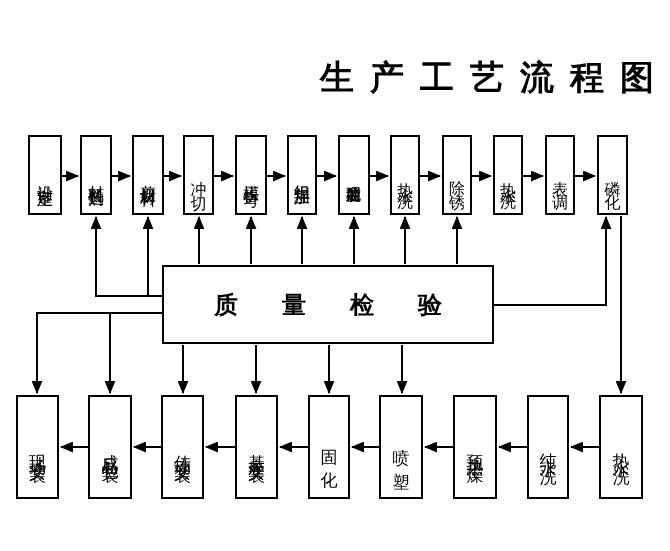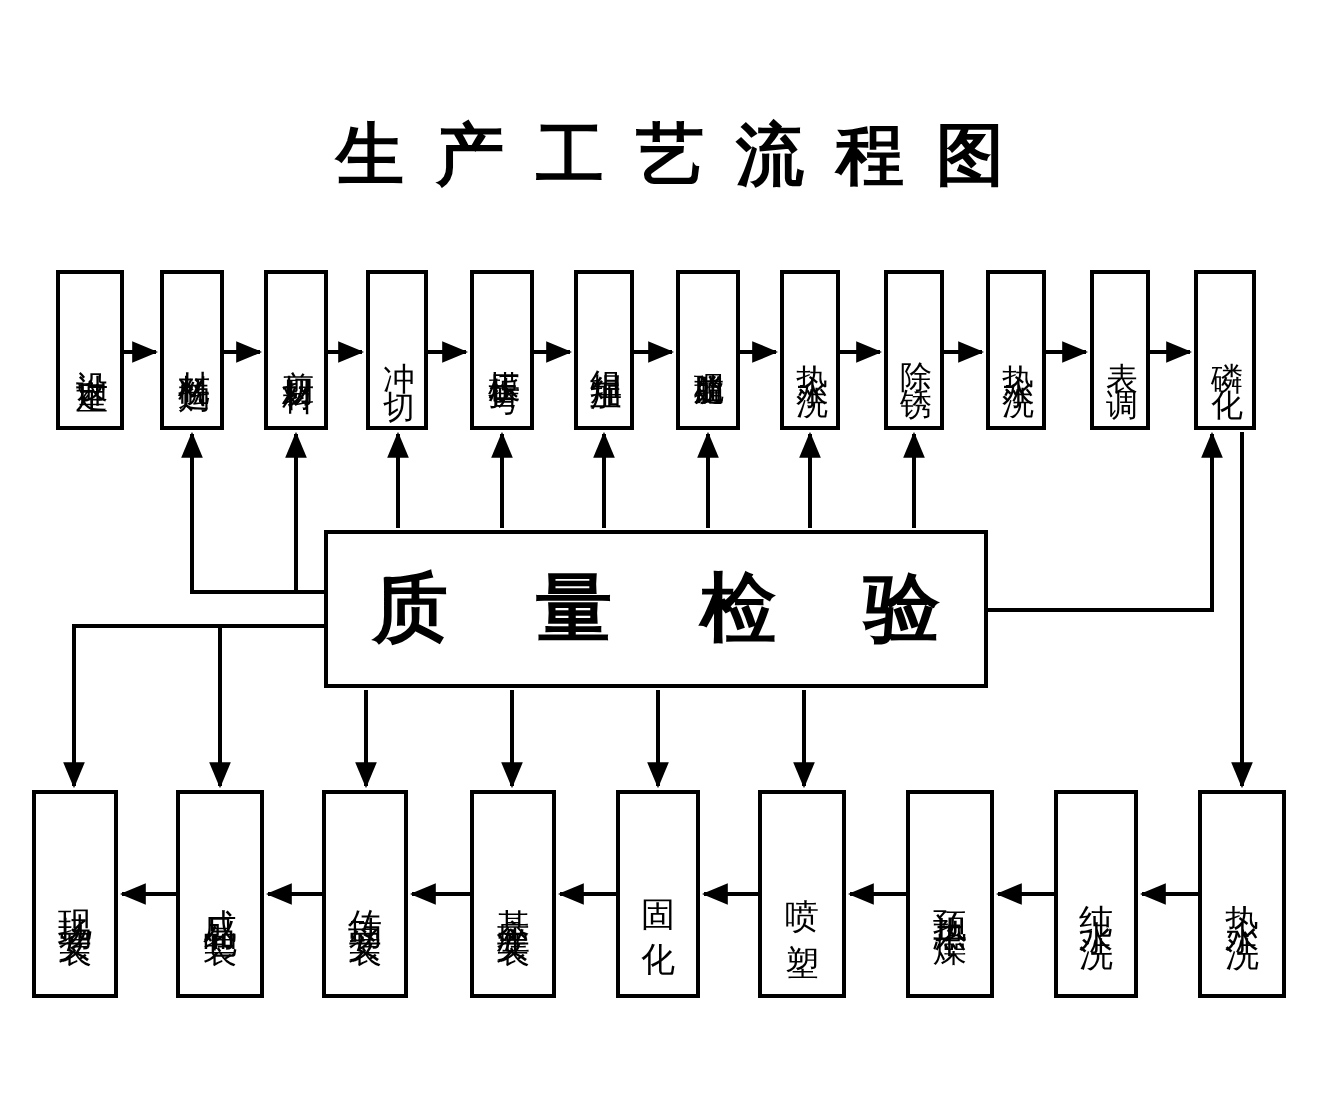--- a/index.html
+++ b/index.html
@@ -1,21 +1,21 @@
 <!DOCTYPE html>
 <html><head>
 <meta charset="utf-8">
 <style>
   html,body{margin:0;padding:0;}
   body{
     width:670px;height:551px;position:relative;background:#ffffff;
     font-family:"Liberation Sans",sans-serif;color:#000;overflow:hidden;
   }
   .title{
-    position:absolute;left:0;top:55px;width:670px;text-align:center;
+    position:absolute;left:0;top:55px;width:670px;text-align:right;
     font-size:34px;font-weight:bold;letter-spacing:16px;text-indent:16px;
     color:#000;white-space:nowrap;
   }
   .connectors{position:absolute;left:0;top:0;pointer-events:none;}
   .pbox{
     position:absolute;box-sizing:border-box;border:2px solid #000;background:#fff;
     display:flex;align-items:center;justify-content:center;
   }
   .vt{
     writing-mode:vertical-lr;text-orientation:upright;
@@ -27,21 +27,21 @@
   .ls2{letter-spacing:2px;margin-bottom:-2px;}
   .ls4{letter-spacing:4px;margin-bottom:-4px;}
   .ls5{letter-spacing:5px;margin-bottom:-5px;}
   .ls8{letter-spacing:8px;margin-bottom:-8px;}
   .ls14{letter-spacing:14px;margin-bottom:-14px;}
   .ls22{letter-spacing:22px;margin-bottom:-22px;}
   .center-box{
     left:162px;top:265px;width:332px;height:79px;
   }
   .center-label{
-    font-size:38px;font-weight:bold;letter-spacing:44px;margin-right:-44px;
+    font-size:24px;font-weight:bold;letter-spacing:44px;margin-right:-44px;
     white-space:nowrap;
   }
 </style>
 </head>
 <body>
 
 <svg class="connectors" width="670" height="551" viewBox="0 0 670 551" xmlns="http://www.w3.org/2000/svg">
   <defs>
     <marker id="ah" viewBox="0 0 12 10" refX="11" refY="5" markerWidth="13" markerHeight="11" orient="auto" markerUnits="userSpaceOnUse">
       <path d="M0,0 L12,5 L0,10 z" fill="#000"></path>

